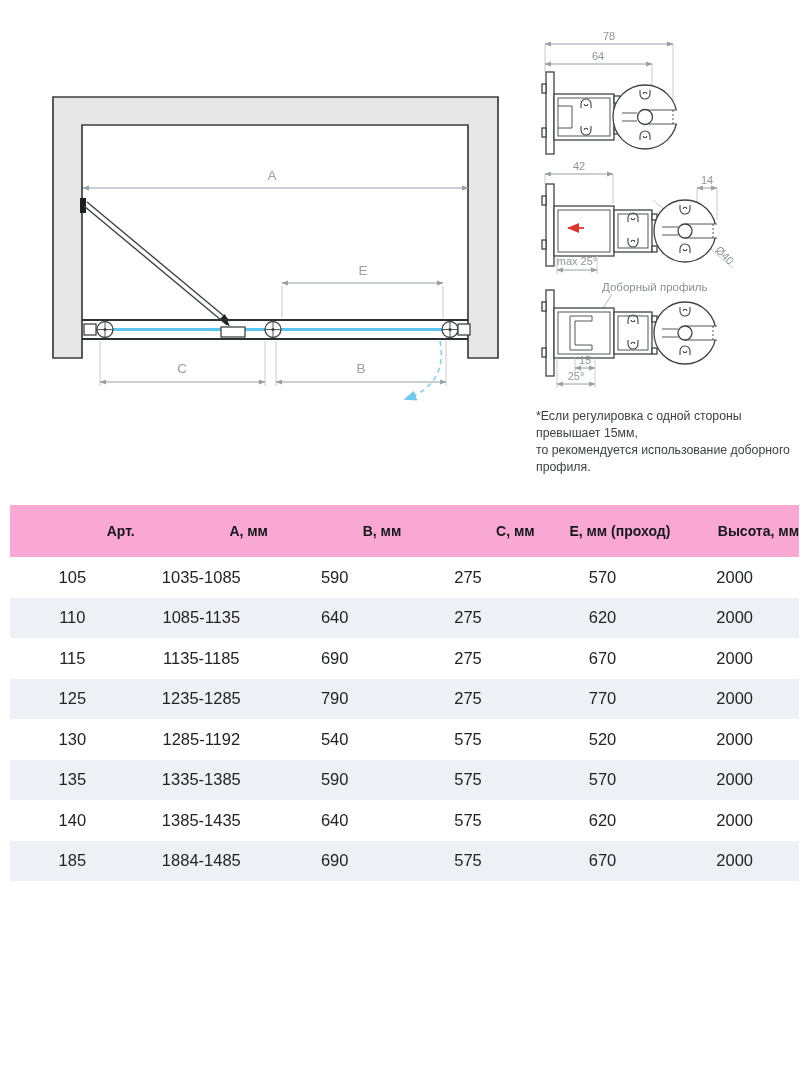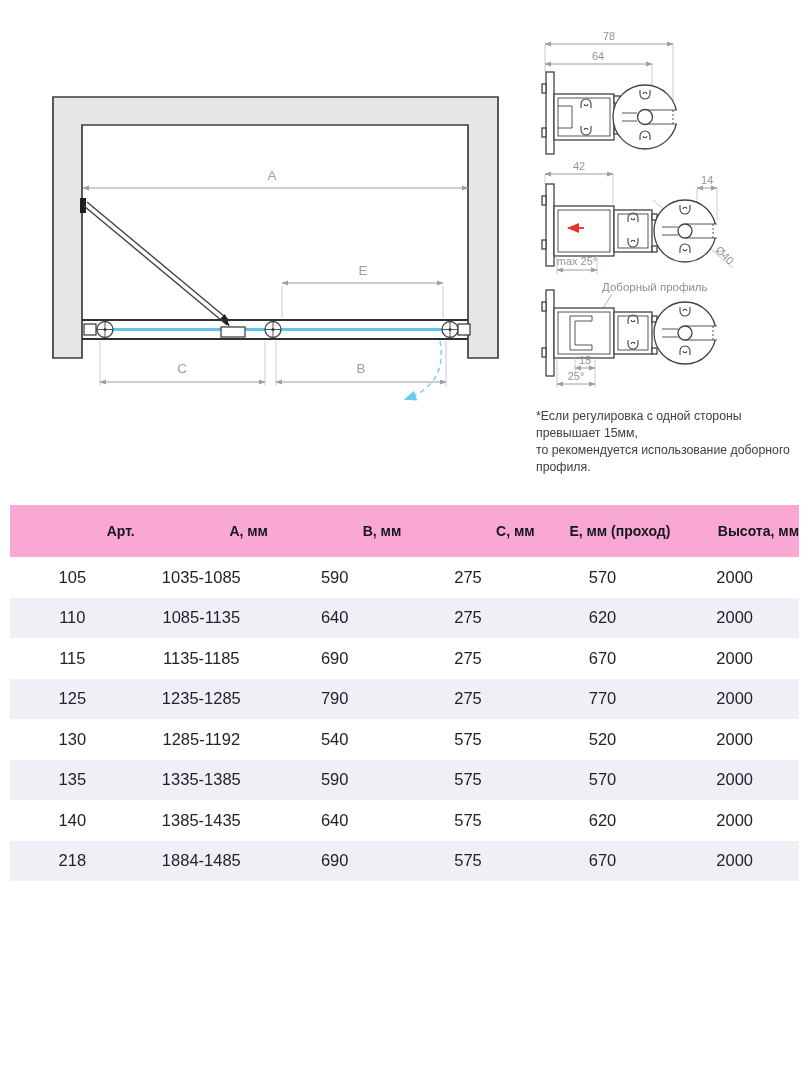--- a/index.html
+++ b/index.html
@@ -354,21 +354,21 @@
     <tr>
       <td>140</td>
       <td>1385-1435</td>
       <td>640</td>
       <td>575</td>
       <td>620</td>
       <td>2000</td>
     </tr>
 
     <tr>
-      <td>218</td>
+      <td>185</td>
       <td>1884-1485</td>
       <td>690</td>
       <td>575</td>
       <td>670</td>
       <td>2000</td>
     </tr>
 
 
   </tbody>
   </table>

